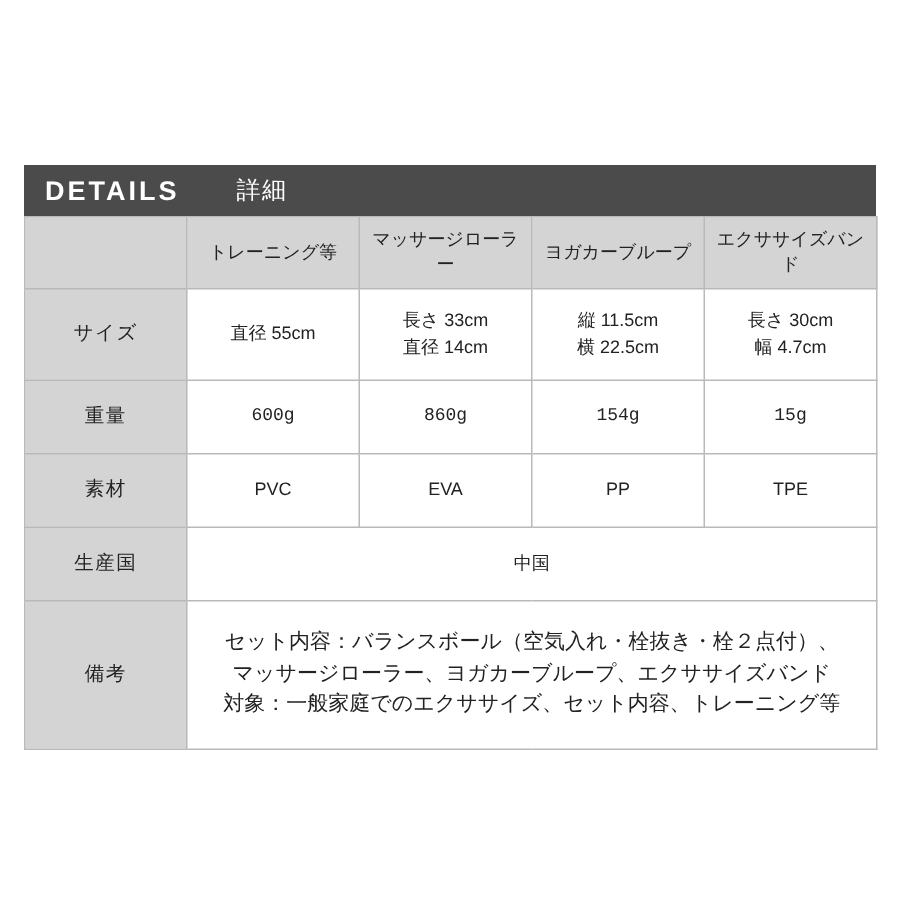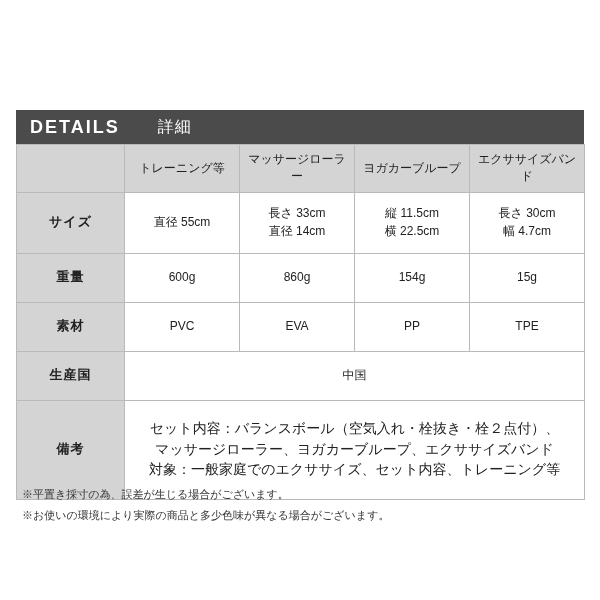--- a/index.html
+++ b/index.html
@@ -61,39 +61,39 @@
 
   table.spec th, table.spec td {
     border: 1px solid #b9b9b9;
     text-align: center;
     vertical-align: middle;
     padding: 6px 4px;
     line-height: 1.45;
   }
   table.spec th.rowhead {
     background: #d4d4d4;
-    font-weight: bold;
+    font-weight: normal;
     font-size: 13px;
     letter-spacing: 1px;
   }
   table.spec th.colhead {
     background: #d4d4d4;
     font-weight: normal;
     font-size: 12px;
     height: 32px;
   }
   table.spec th.corner {
     background: #d4d4d4;
     border-left: 1px solid #b9b9b9;
   }
   table.spec td {
     background: #ffffff;
   }
   tr.r-size td { height: 48px; }
-  tr.r-weight td { height: 36px; }
+  tr.r-weight td { height: 36px; font-family: Liberation Mono, monospace; }
   tr.r-material td { height: 36px; }
   tr.r-origin td { height: 36px; }
   tr.r-notes td { height: 86px; }
   td.left-align {
     text-align: left;
     padding-left: 24px;
   }
   td.notes {
     text-align: center;
     font-size: 14px;
@@ -173,18 +173,14 @@
           <td class="notes" colspan="4">
             <span class="notes-line">セット内容：バランスボール（空気入れ・栓抜き・栓２点付）、</span>
             <span class="notes-line">マッサージローラー、ヨガカーブループ、エクササイズバンド</span>
             <span class="notes-line">対象：一般家庭でのエクササイズ、セット内容、トレーニング等</span>
           </td>
         </tr>
       </tbody>
     </table>
   </div>
 
-  <div class="footnotes">
-    <span class="footnote">※平置き採寸の為、誤差が生じる場合がございます。</span>
-    <span class="footnote">※お使いの環境により実際の商品と多少色味が異なる場合がございます。</span>
-  </div>
 
 </div>
 
 </body></html>

